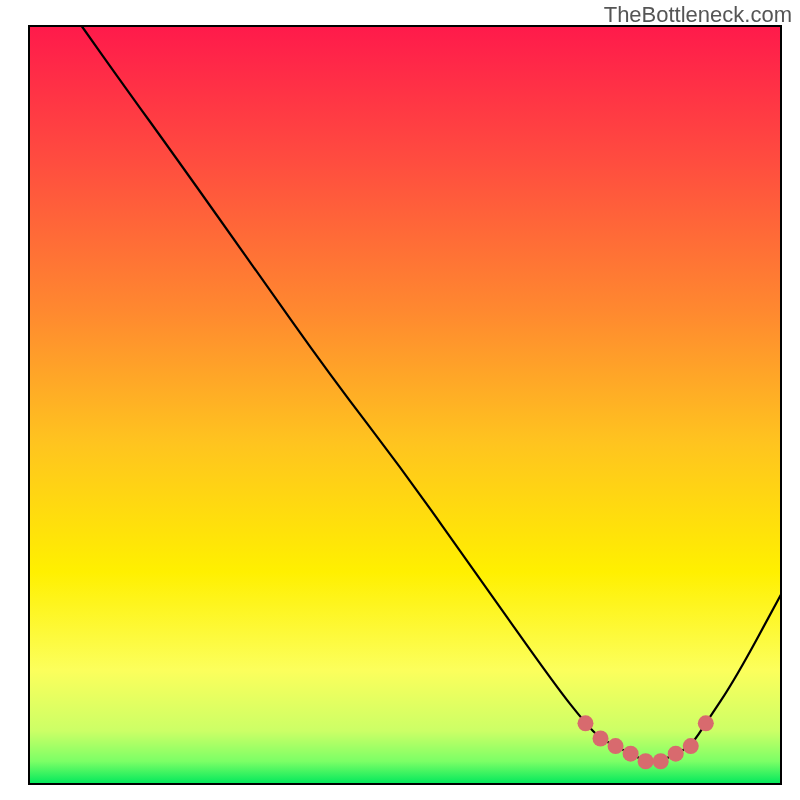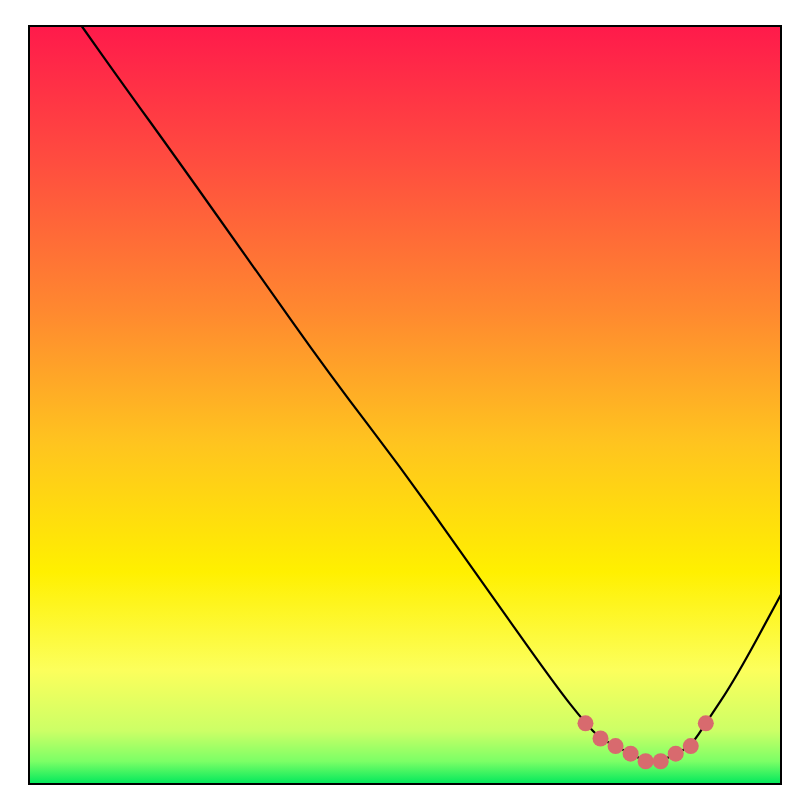--- a/index.html
+++ b/index.html
@@ -26,20 +26,21 @@
     z-index: 10;
   }
   svg {
     display: block;
   }
 </style>
 </head>
 <body>
 
 <div class="chart-wrap">
+  <div class="watermark">TheBottleneck.com</div>
   <svg id="chart-svg" width="800" height="800" viewBox="0 0 800 800">
     <defs>
       <linearGradient id="bg-grad" x1="0" y1="0" x2="0" y2="1">
           <stop offset="0%" stop-color="#ff1a4b"></stop>
           <stop offset="18%" stop-color="#ff4d3f"></stop>
           <stop offset="38%" stop-color="#ff8a2f"></stop>
           <stop offset="55.00000000000001%" stop-color="#ffc41f"></stop>
           <stop offset="72%" stop-color="#fff000"></stop>
           <stop offset="85%" stop-color="#fcff5c"></stop>
           <stop offset="93%" stop-color="#ccff66"></stop>

